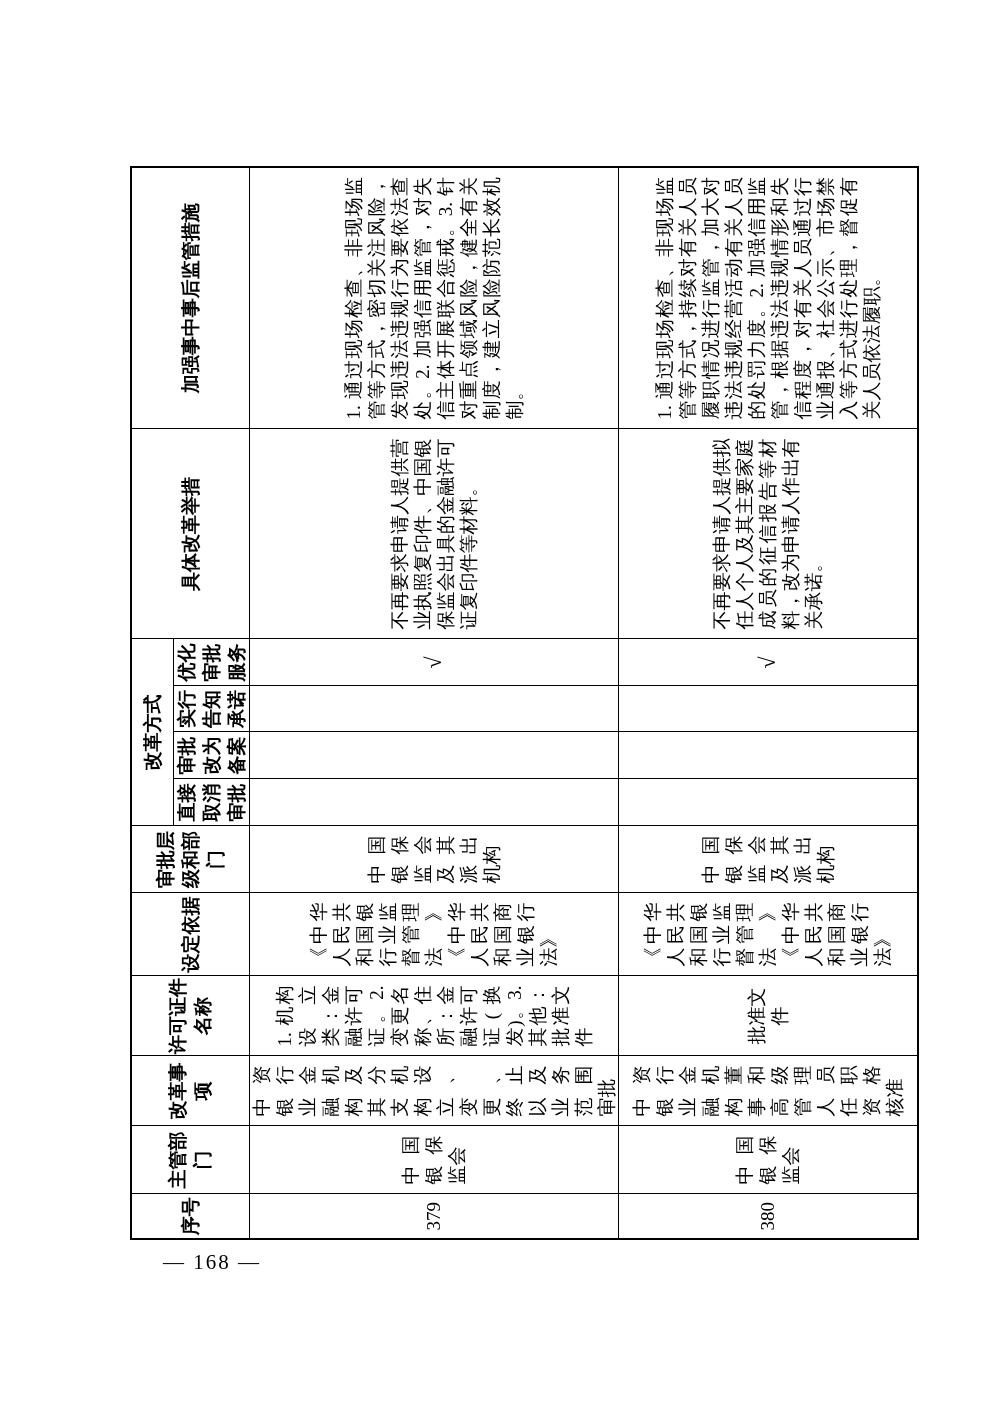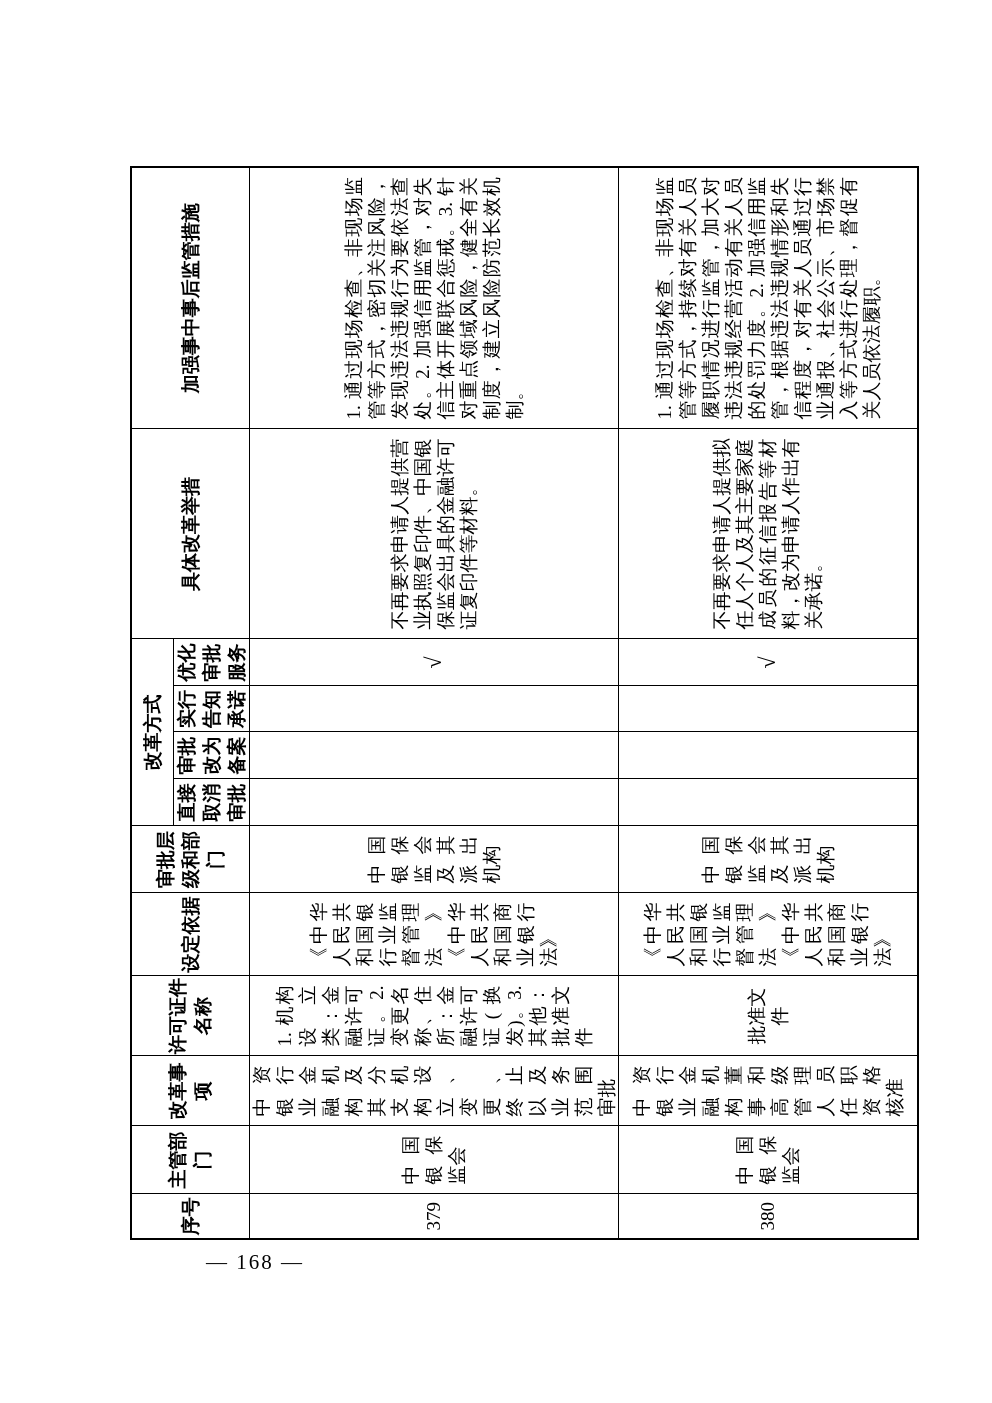--- a/index.html
+++ b/index.html
@@ -65,21 +65,20 @@
     text-align: center;
     font-size: 22px;
   }
   .pageno {
     position: absolute;
     left: 163px;
     top: 1250px;
     font-size: 21px;
     letter-spacing: 2px;
     white-space: nowrap;
-    margin-left: 43px;
   }
 </style>
 </head>
 <body>
 
 <div class="sheet">
 
   <div class="table-wrap">
     <table class="reform">
       <colgroup>

